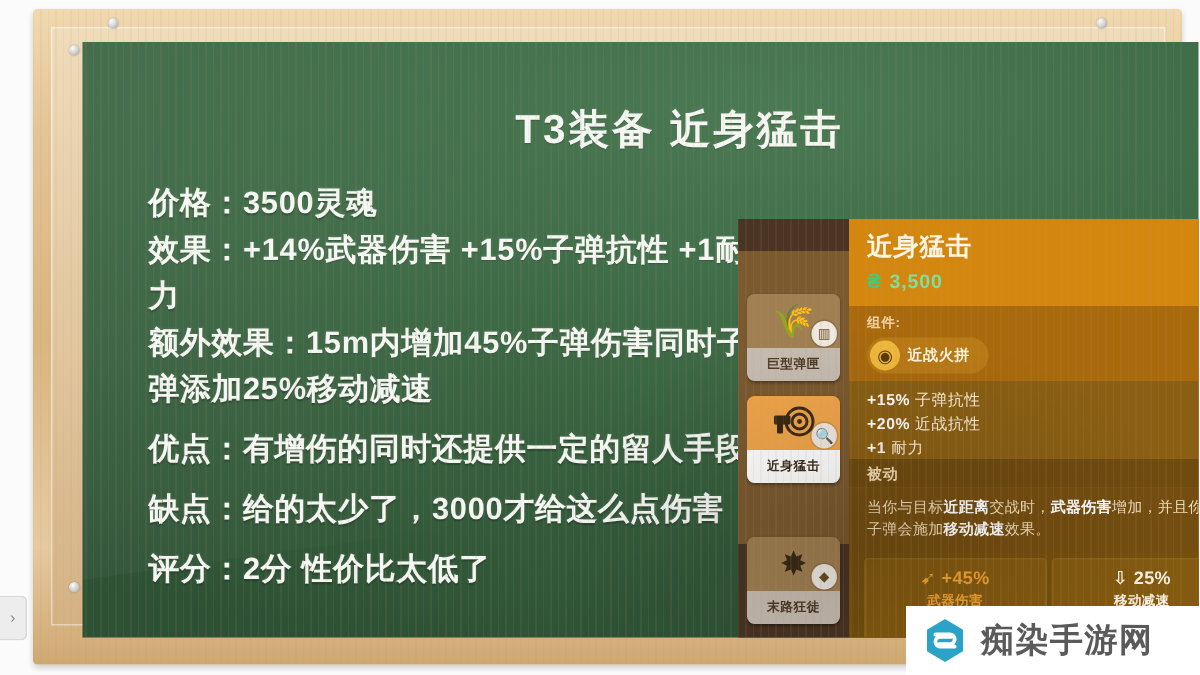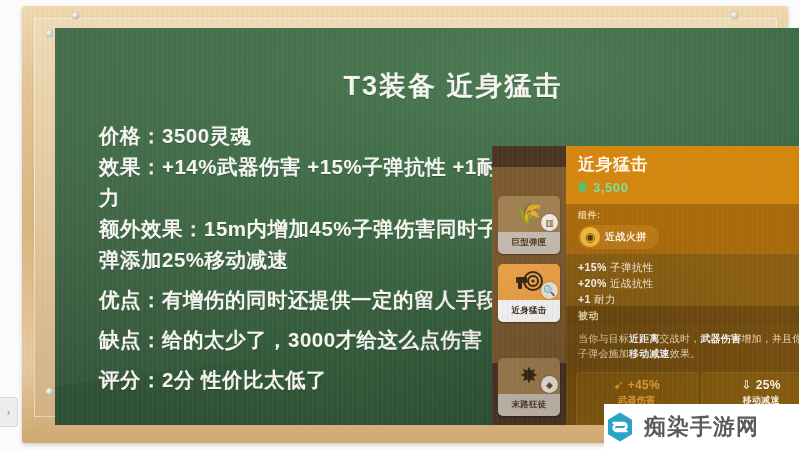--- a/index.html
+++ b/index.html
@@ -179,21 +179,21 @@
   }
   .sbox .big{font-size:12px;font-weight:700;letter-spacing:.3px;}
   .sbox .sub{font-size:9px;font-weight:700;margin-top:2px;letter-spacing:.3px;}
   .sbox .cond{font-size:8.5px;margin-top:2px;color:#e3cda4;}
   .sbox.orange .big,.sbox.orange .sub{color:#f0a232;}
   .sbox.white .big,.sbox.white .sub{color:#fdf3e2;}
 
   
   .watermark{
     position:absolute;left:604px;top:404px;width:196px;height:46px;
-    background:#ffffff;display:flex;align-items:center;gap:8px;padding-left:0;
+    background:#ffffff;display:flex;align-items:center;gap:8px;padding-left:10px;
     box-sizing:border-box;
   }
   .wm-logo{width:32px;height:32px;flex:0 0 32px;}
   .wm-text{font-size:22px;font-weight:700;color:#5a5a5a;letter-spacing:1px;}
 </style>
 </head>
 <body>
 
 <div id="root">
 

